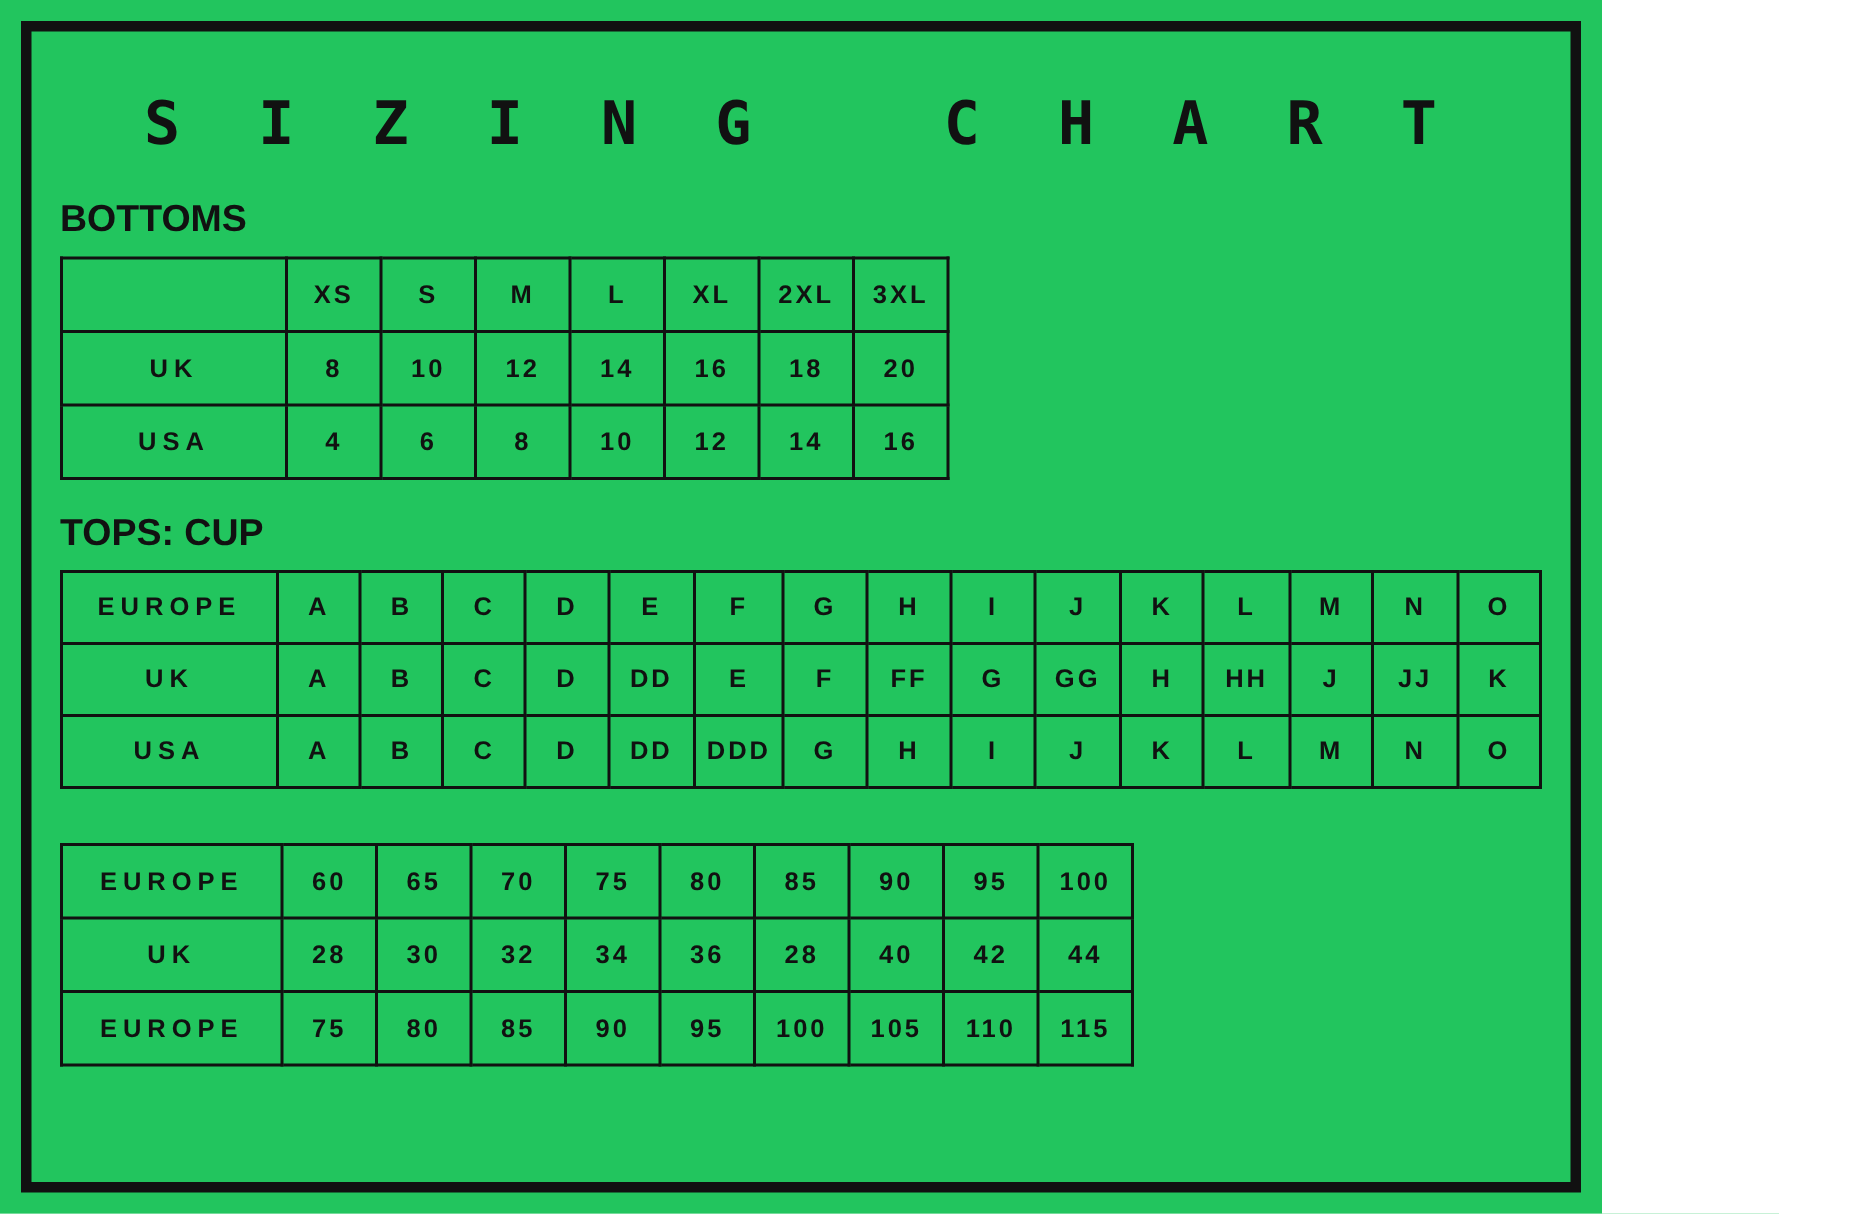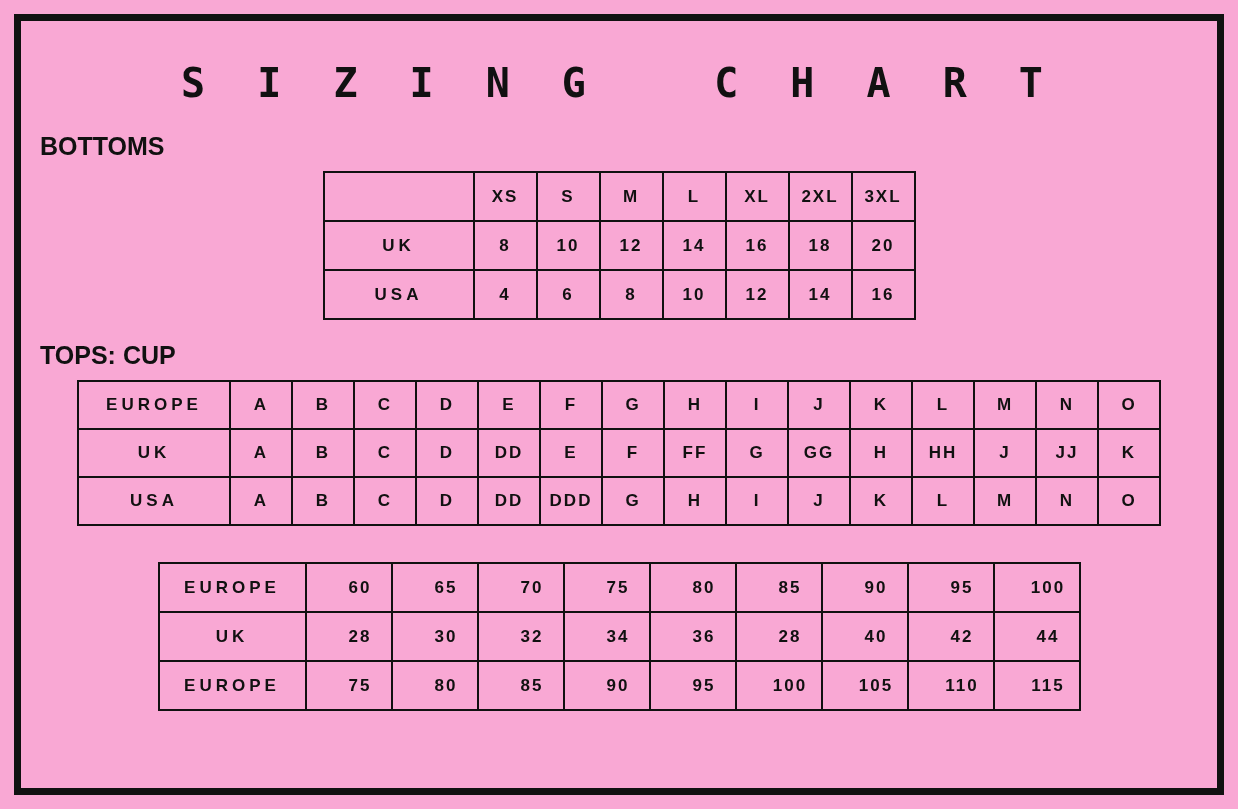--- a/index.html
+++ b/index.html
@@ -9,24 +9,24 @@
   }
   body {
     width: 1238px;
     height: 809px;
     font-family: "Liberation Sans", sans-serif;
     color: #111111;
     overflow: hidden;
   }
   .page {
     position: relative;
-    width: 1238px;
+    width: 1068px;
     height: 809px;
     box-sizing: border-box;
-    background: #f9a8d4;
+    background: #22c55e;
   }
   .page-border {
     position: absolute;
     left: 14px;
     top: 14px;
     right: 14px;
     bottom: 14px;
     border: 7px solid #111111;
     box-sizing: border-box;
     pointer-events: none;
@@ -56,21 +56,20 @@
   .section-title {
     font-size: 25px;
     font-weight: bold;
     color: #111111;
     margin-bottom: 10px;
     font-family: "Liberation Sans", sans-serif;
   }
 
   .table-wrap {
     display: flex;
-    justify-content: center;
   }
   table.size-table {
     border-collapse: collapse;
     table-layout: fixed;
   }
   table.size-table td {
     border: 2px solid #111111;
     text-align: center;
     vertical-align: middle;
     font-weight: bold;
@@ -111,21 +110,20 @@
   .band td {
     height: 47px;
     font-size: 17px;
   }
   .band td.label-cell {
     width: 145px;
     letter-spacing: 4px;
   }
   .band td.data-cell {
     width: 61px;
-    padding-left: 23px;
   }
 
   .sp-bottoms { margin-top: 4px; }
   .sp-cup { margin-top: 21px; }
   .sp-band { margin-top: 36px; }
 </style>
 </head>
 <body>
 
 <div class="page">

